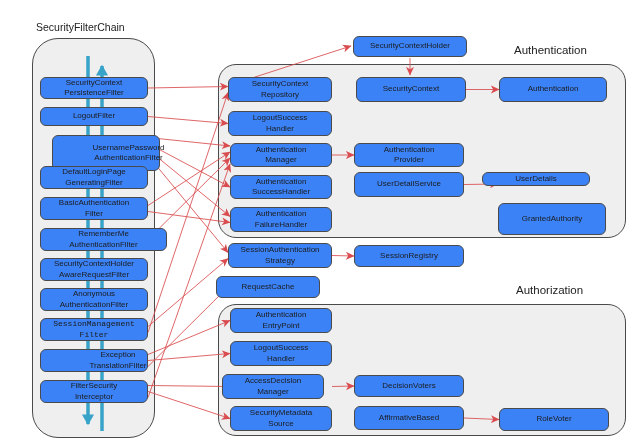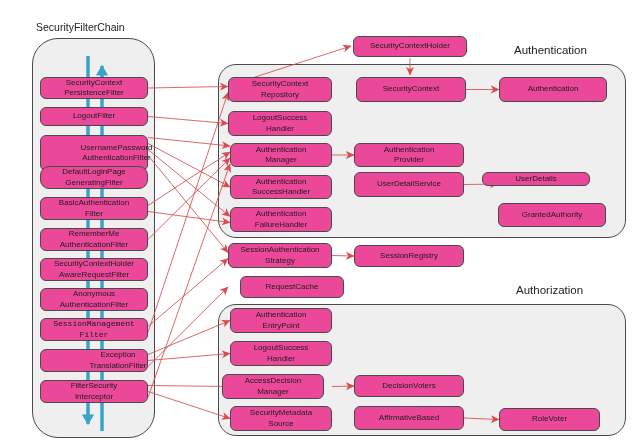--- a/index.html
+++ b/index.html
@@ -6,21 +6,21 @@
   .canvas{
     position:relative;width:641px;height:448px;overflow:hidden;
     font-family:"Liberation Sans","DejaVu Sans",sans-serif;
     color:#1c1c1c;background:#ffffff;
   }
   .container{
     position:absolute;background:#efefef;border:1.4px solid #4a4a4a;
     box-sizing:border-box;z-index:1;
   }
   .node{
-    position:absolute;background:#ec4899;border:1px solid #4a4a4a;
+    position:absolute;background:#3b82f6;border:1px solid #4a4a4a;
     border-radius:6px;box-sizing:border-box;
     display:flex;flex-direction:column;align-items:center;justify-content:center;
     text-align:center;font-size:8px;line-height:1.28;z-index:3;
     white-space:nowrap;
   }
   .diagram-title{
     position:absolute;left:36px;top:21px;font-size:10.5px;color:#222;z-index:3;
   }
   .group-label{
     position:absolute;font-size:11.5px;color:#222;z-index:3;
@@ -89,33 +89,33 @@
   </svg>
 
   <div id="node-layer">
       <div class="node" style="left: 40px; top: 77px; width: 108px; height: 22px;">
         <span>SecurityContext</span>
         <span>PersistenceFilter</span>
       </div>
       <div class="node" style="left: 40px; top: 107px; width: 108px; height: 19px;">
         <span>LogoutFilter</span>
       </div>
-      <div class="node" style="left: 40px; top: 135px; width: 108px; height: 36px; padding-left: 45px;">
+      <div class="node" style="left: 52px; top: 135px; width: 108px; height: 36px; padding-left: 45px;">
         <span>UsernamePassword</span>
         <span>AuthenticationFilter</span>
       </div>
-      <div class="node" style="left: 40px; top: 166px; width: 108px; height: 23px; border-radius: 9px;">
+      <div class="node" style="left: 40px; top: 166px; width: 108px; height: 23px;">
         <span>DefaultLoginPage</span>
         <span>GeneratingFilter</span>
       </div>
       <div class="node" style="left: 40px; top: 197px; width: 108px; height: 23px;">
         <span>BasicAuthentication</span>
         <span>Filter</span>
       </div>
-      <div class="node" style="left: 40px; top: 228px; width: 108px; height: 23px;">
+      <div class="node" style="left: 40px; top: 228px; width: 127px; height: 23px;">
         <span>RememberMe</span>
         <span>AuthenticationFilter</span>
       </div>
       <div class="node" style="left: 40px; top: 258px; width: 108px; height: 23px;">
         <span>SecurityContextHolder</span>
         <span>AwareRequestFilter</span>
       </div>
       <div class="node" style="left: 40px; top: 288px; width: 108px; height: 23px;">
         <span>Anonymous</span>
         <span>AuthenticationFilter</span>
@@ -164,31 +164,31 @@
       </div>
       <div class="node" style="left: 354px; top: 172px; width: 110px; height: 25px;">
         <span>UserDetailService</span>
       </div>
       <div class="node" style="left: 499px; top: 77px; width: 108px; height: 25px;">
         <span>Authentication</span>
       </div>
       <div class="node" style="left: 482px; top: 172px; width: 108px; height: 14px;">
         <span>UserDetails</span>
       </div>
-      <div class="node" style="left: 498px; top: 203px; width: 108px; height: 24px;">
+      <div class="node" style="left: 498px; top: 203px; width: 108px; height: 32px;">
         <span>GrantedAuthority</span>
       </div>
       <div class="node" style="left: 228px; top: 243px; width: 104px; height: 25px;">
         <span>SessionAuthentication</span>
         <span>Strategy</span>
       </div>
       <div class="node" style="left: 354px; top: 245px; width: 110px; height: 22px;">
         <span>SessionRegistry</span>
       </div>
-      <div class="node" style="left: 240px; top: 276px; width: 104px; height: 22px;">
+      <div class="node" style="left: 216px; top: 276px; width: 104px; height: 22px;">
         <span>RequestCache</span>
       </div>
       <div class="node" style="left: 230px; top: 308px; width: 102px; height: 25px;">
         <span>Authentication</span>
         <span>EntryPoint</span>
       </div>
       <div class="node" style="left: 230px; top: 341px; width: 102px; height: 25px;">
         <span>LogoutSuccess</span>
         <span>Handler</span>
       </div>
@@ -199,17 +199,17 @@
       <div class="node" style="left: 230px; top: 406px; width: 102px; height: 25px;">
         <span>SecurityMetadata</span>
         <span>Source</span>
       </div>
       <div class="node" style="left: 354px; top: 375px; width: 110px; height: 22px;">
         <span>DecisionVoters</span>
       </div>
       <div class="node" style="left: 354px; top: 406px; width: 110px; height: 24px;">
         <span>AffirmativeBased</span>
       </div>
-      <div class="node" style="left: 499px; top: 408px; width: 101px; height: 23px;">
+      <div class="node" style="left: 499px; top: 408px; width: 110px; height: 23px;">
         <span>RoleVoter</span>
       </div>
     </div>
 </div>
 
 </body></html>

